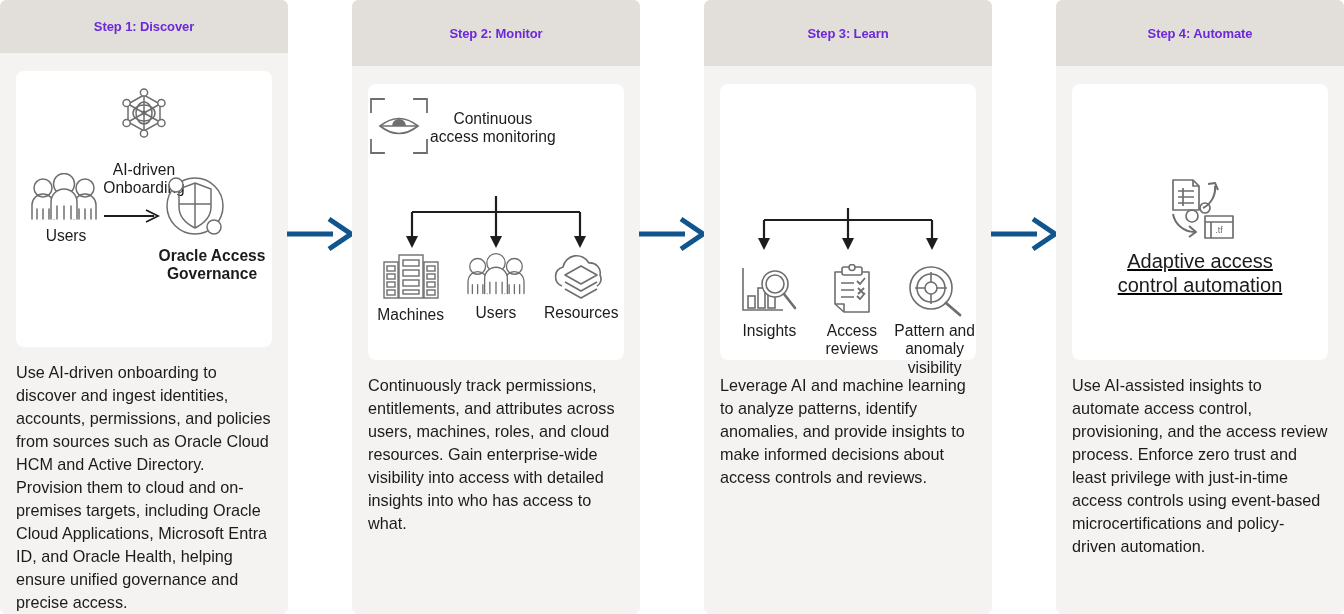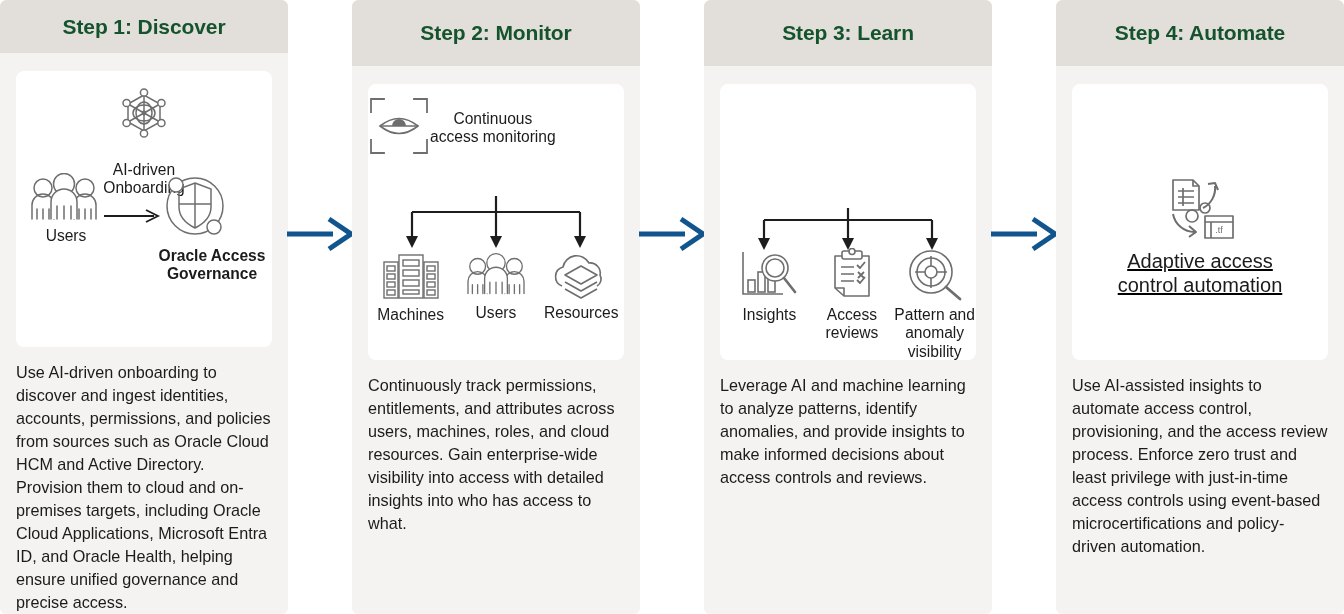--- a/index.html
+++ b/index.html
@@ -33,23 +33,23 @@
     width:100%;
     height:66px;
     background:#e2dfda;
     border-radius:6px 6px 0 0;
     display:flex;
     align-items:center;
     justify-content:center;
     box-sizing:border-box;
   }
   .col-header span{
-    font-size:21px;
+    font-size:13px;
     font-weight:bold;
-    color:#14532d;
+    color:#6d28d9;
     letter-spacing:-0.1px;
   }
 
   
   .card{
     width:256px;
     height:276px;
     margin-top:18px;
     background:#ffffff;
     border-radius:8px;
@@ -132,21 +132,21 @@
   }
   .fan-arrows.deep{top:124px;}
   .fan-row{
     position:absolute;
     left:0;right:0;
     top:168px;
     display:flex;
     justify-content:space-around;
     align-items:flex-start;
   }
-  .fan-row.deep{top:164px;padding-left:8px;}
+  .fan-row.deep{top:180px;padding-left:8px;}
   .fan-item{width:82px;display:flex;flex-direction:column;align-items:center;}
   .fan-item .ico-label{margin-top:4px;}
 
   
   .s4-center{
     position:absolute;
     left:0;right:0;
     top:88px;
     display:flex;
     flex-direction:column;

